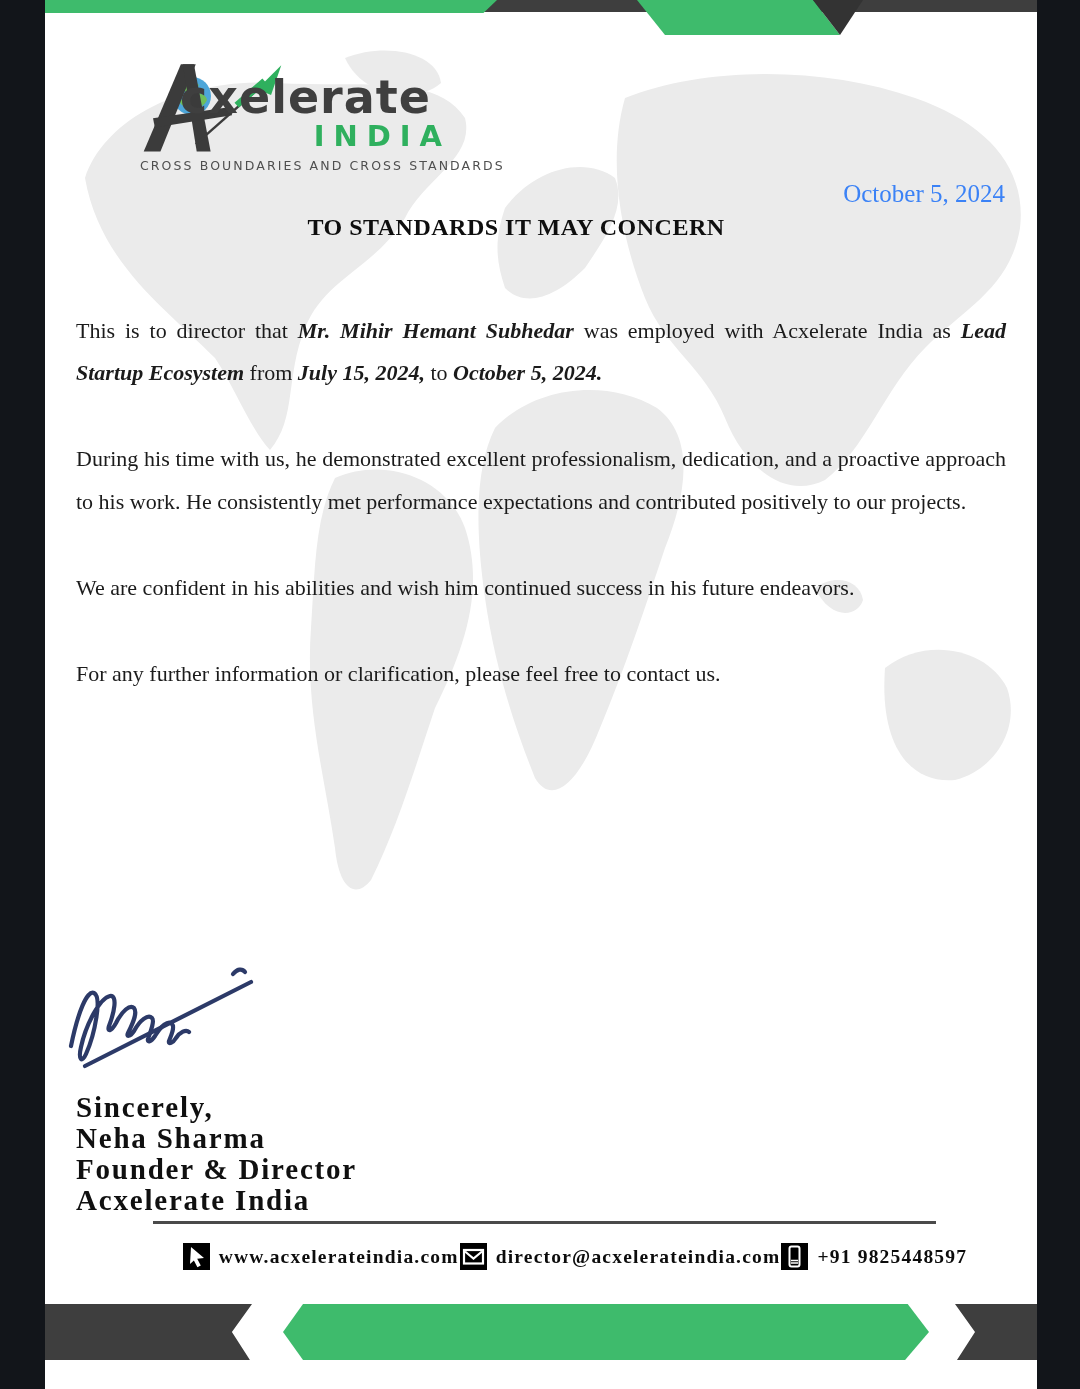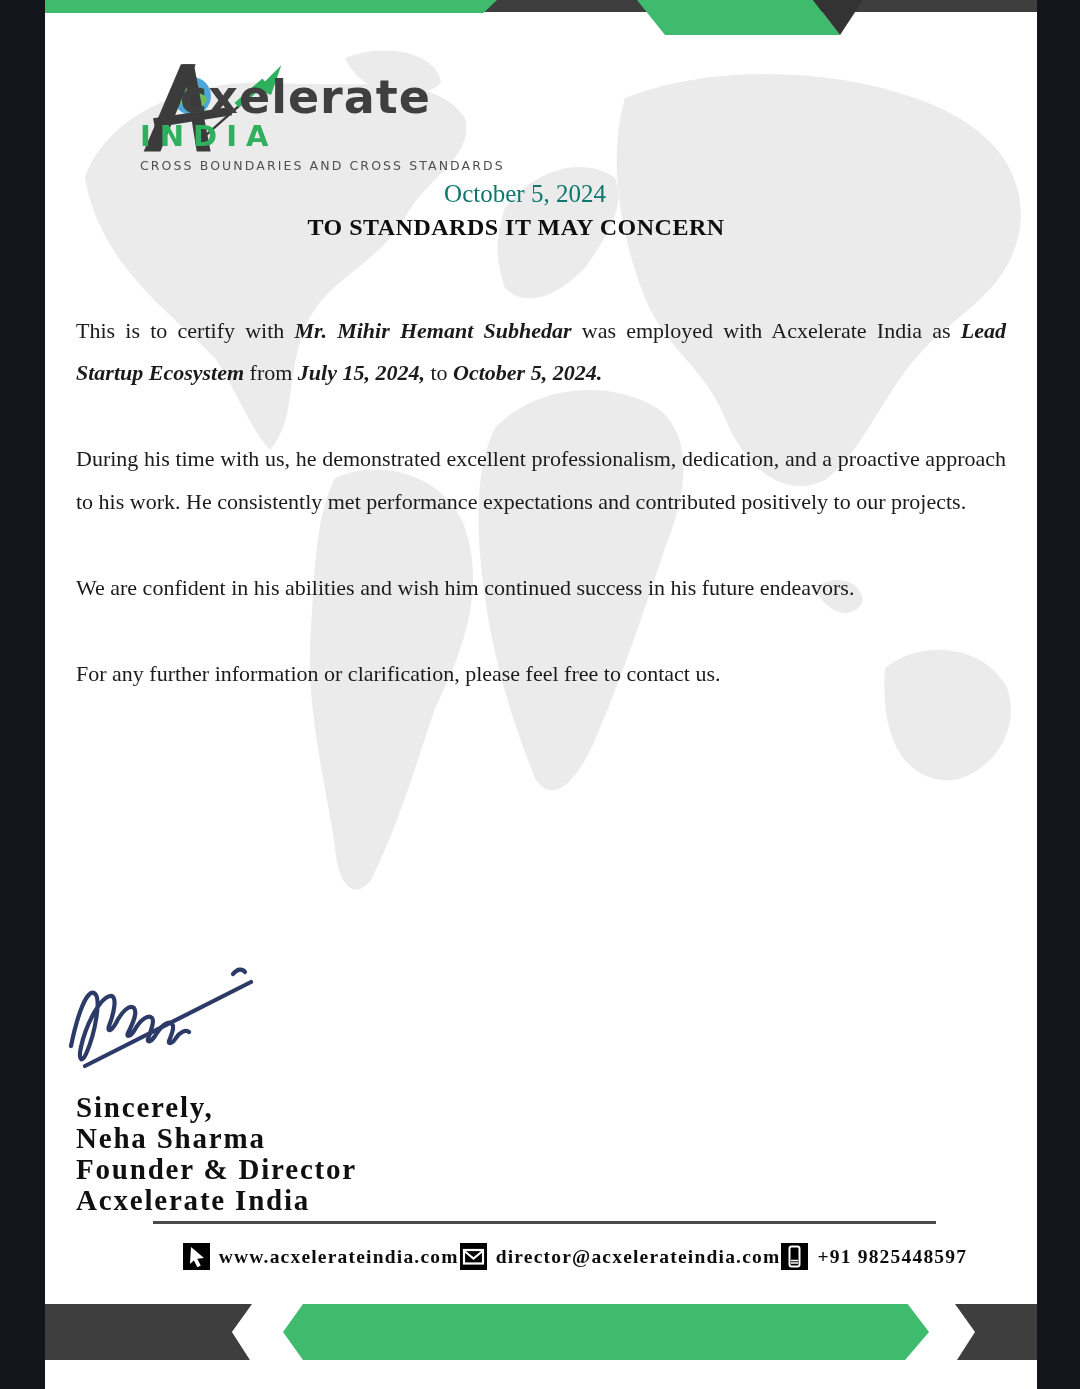--- a/index.html
+++ b/index.html
@@ -22,28 +22,28 @@
   .top-dark-tri{position:absolute;left:813px;top:0;width:50px;height:35px;background:#333;
     clip-path:polygon(0 0,100% 0,54% 100%);}
   
   .map{position:absolute;left:45px;top:28px;width:992px;height:880px;}
   
   .logo{position:absolute;left:95px;top:52px;width:312px;height:128px;margin-left:45px;}
   .a-mark{position:absolute;left:0;top:8px;width:158px;height:94px;}
   .globe{position:absolute;left:32px;top:24px;width:40px;height:40px;}
   .brand-text{position:absolute;left:40px;top:22px;font-family:"DejaVu Sans",sans-serif;
     font-size:46px;font-weight:600;color:#3f3f3f;letter-spacing:1px;line-height:1;}
-  .brand-sub{position:absolute;left:0;top:70px;width:305px;
+  .brand-sub{position:absolute;left:6px;top:70px;width:305px;text-align:right;
     font-family:"DejaVu Sans",sans-serif;font-size:29px;font-weight:700;
     letter-spacing:9px;color:var(--brand-green);line-height:1;}
   .tagline{position:absolute;left:0;top:106px;width:330px;font-family:"DejaVu Sans",sans-serif;
     font-size:12.5px;letter-spacing:2.1px;color:#4f4f4f;white-space:nowrap;}
   
-  .date{position:absolute;left:45px;top:180px;width:960px;text-align:center;
-    font-size:25px;color:#0f766e;}
+  .date{position:absolute;left:45px;top:180px;width:960px;text-align:right;
+    font-size:25px;color:#3b82f6;}
   .heading{position:absolute;left:76px;top:214px;width:880px;text-align:center;
     font-size:24px;font-weight:700;color:#0e0e0e;letter-spacing:.5px;}
   .letter-body{position:absolute;left:76px;top:310px;width:930px;}
   .letter-body p{font-size:22px;line-height:1.92;color:var(--ink);text-align:justify;
     margin:0 0 44px 0;}
   .seg-bold{font-weight:700;font-style:italic;}
   
   .sig-image{position:absolute;left:55px;top:946px;width:212px;height:142px;}
   .sig-block{position:absolute;left:76px;top:1092px;font-weight:700;font-size:29px;
     letter-spacing:1.8px;line-height:31px;color:#101010;}
@@ -107,21 +107,21 @@
     <span class="brand-text">cxelerate</span>
     <div class="brand-sub">INDIA</div>
     <div class="tagline">CROSS BOUNDARIES AND CROSS STANDARDS</div>
   </div>
 
   <div class="date">October 5, 2024</div>
 
   <div class="heading">TO STANDARDS IT MAY CONCERN</div>
 
   <div class="letter-body">
-      <p><span>This is to certify with </span><span class="seg-bold">Mr. Mihir Hemant Subhedar</span><span> was employed with Acxelerate India as </span><span class="seg-bold">Lead Startup Ecosystem</span><span> from </span><span class="seg-bold">July 15, 2024,</span><span> to </span><span class="seg-bold">October 5, 2024.</span></p>
+      <p><span>This is to director that </span><span class="seg-bold">Mr. Mihir Hemant Subhedar</span><span> was employed with Acxelerate India as </span><span class="seg-bold">Lead Startup Ecosystem</span><span> from </span><span class="seg-bold">July 15, 2024,</span><span> to </span><span class="seg-bold">October 5, 2024.</span></p>
       <p><span>During his time with us, he demonstrated excellent professionalism, dedication, and a proactive approach to his work. He consistently met performance expectations and contributed positively to our projects.</span></p>
       <p><span>We are confident in his abilities and wish him continued success in his future endeavors.</span></p>
       <p><span>For any further information or clarification, please feel free to contact us.</span></p>
     </div>
 
   <svg class="sig-image" viewBox="0 0 212 142">
     <g stroke="#2c3a68" stroke-width="4.2" fill="none" stroke-linecap="round" stroke-linejoin="round">
       <path d="M16,100 C23,66 32,44 39,47 C47,51 40,88 31,108 C27,117 23,114 26,101 C31,78 45,52 55,50 C63,49 59,67 54,80 C52,86 56,86 61,77 C67,65 75,58 79,62 C83,67 77,79 73,87 C71,91 75,91 79,85 C85,74 93,68 97,72 C100,75 95,87 93,93 C92,97 96,96 100,90 C106,80 113,74 117,78 C120,81 116,90 114,95 C113,99 118,97 121,92 C125,86 131,83 134,86"></path>
       <path d="M30,120 L196,36"></path>
       <path d="M178,28 C182,23 187,22 190,26"></path>

